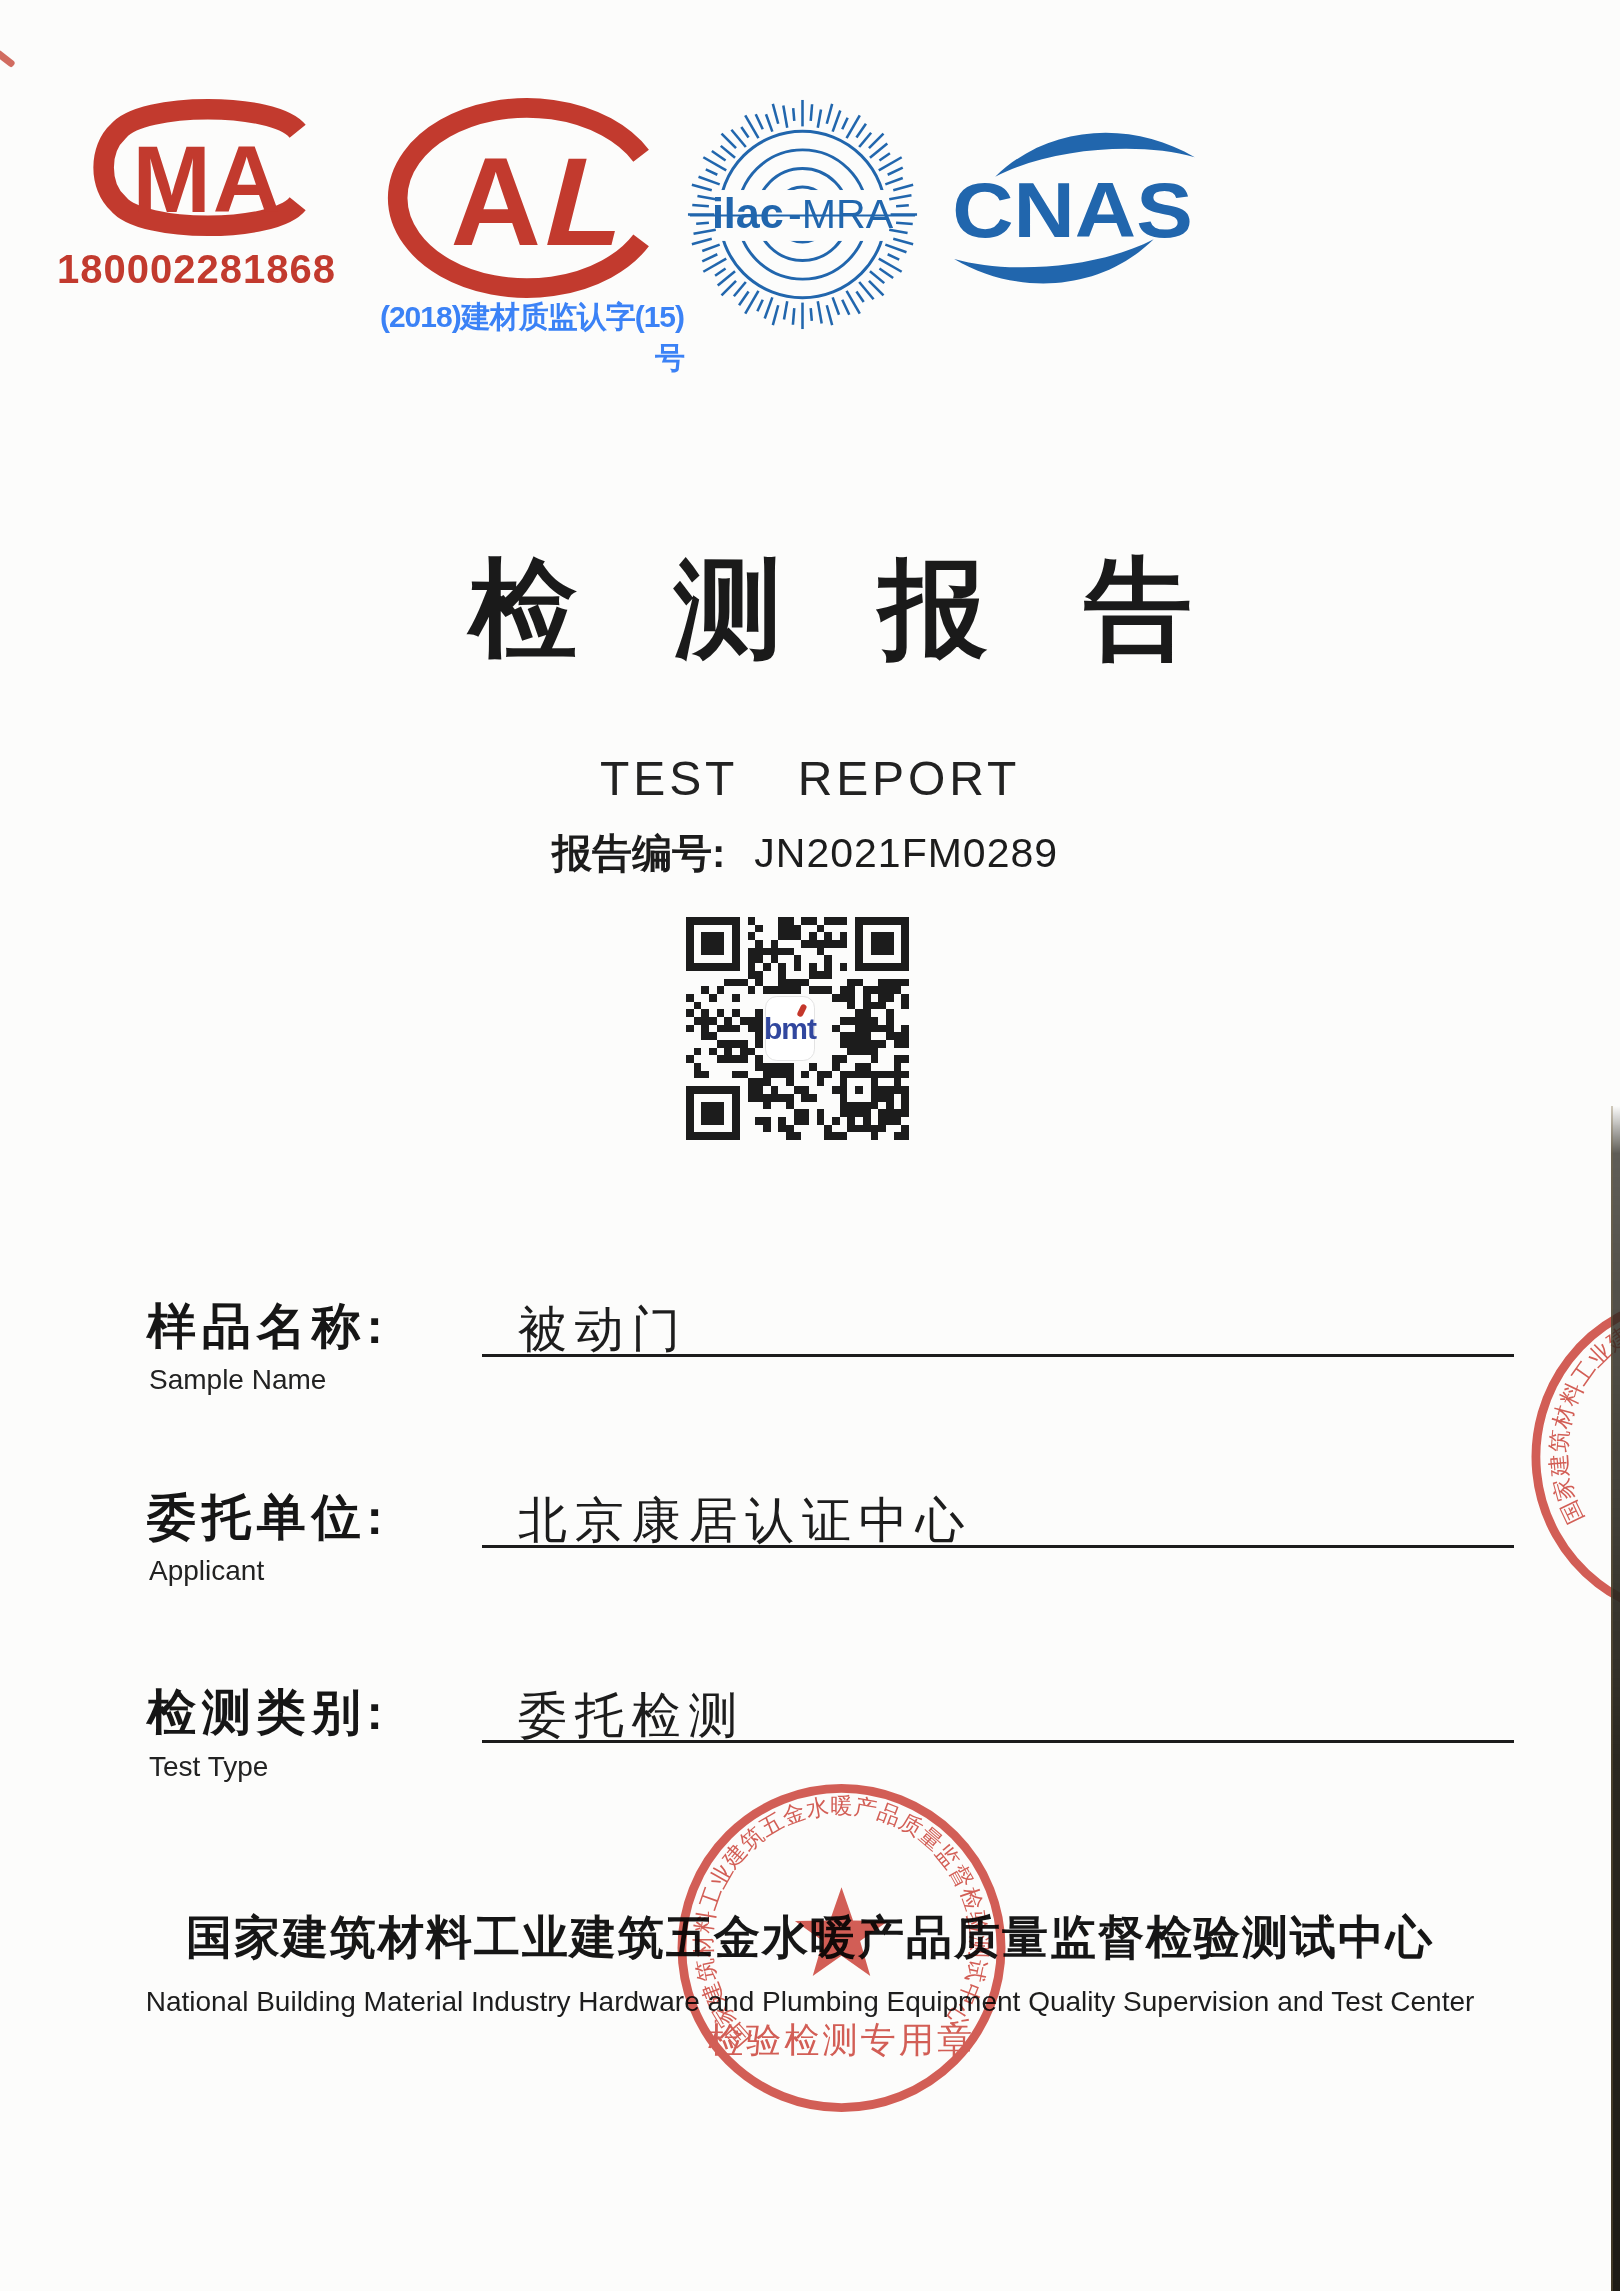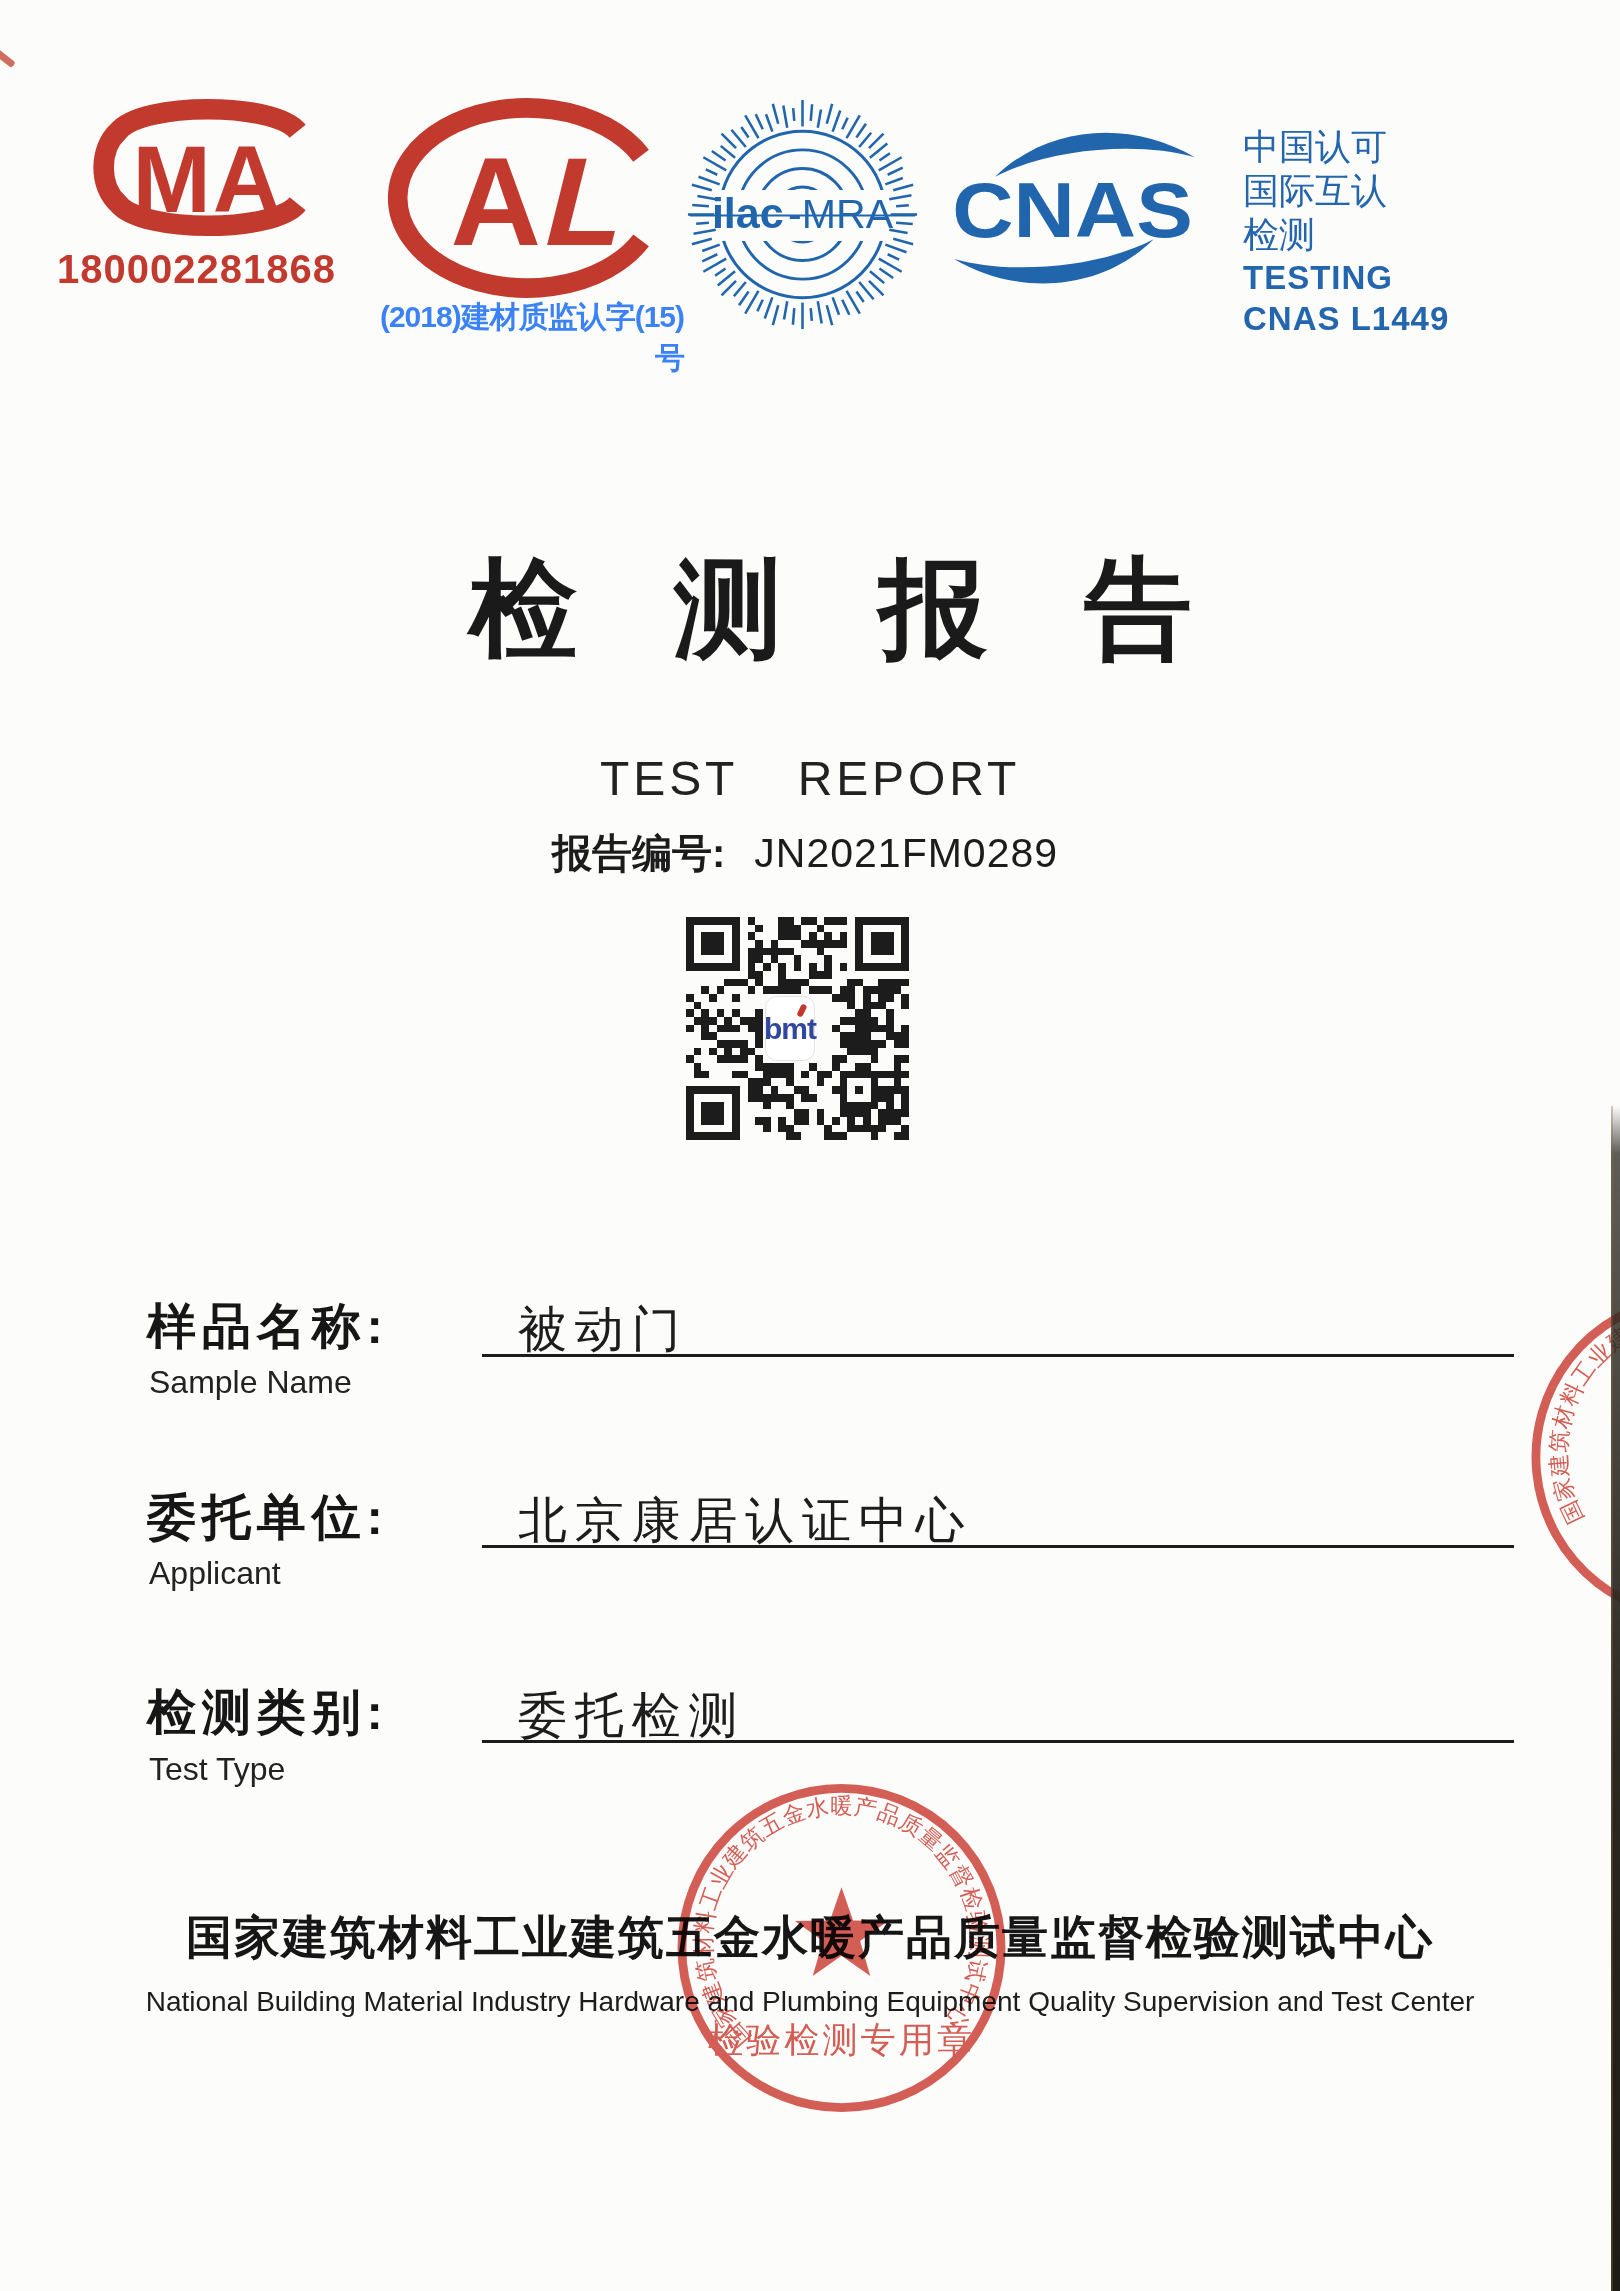--- a/index.html
+++ b/index.html
@@ -22,21 +22,21 @@
   .report-no .val{font-size:41px;color:#1c1c1c;letter-spacing:1px;}
 
   
   .qr-wrap{position:absolute;left:686px;top:917px;width:223px;height:223px;}
   .qr-logo{position:absolute;left:79px;top:79px;width:50px;height:65px;background:#fff;border:1px solid #e3e3e3;border-radius:11.8px;display:flex;align-items:center;justify-content:center;box-sizing:border-box;}
   .qr-logo .bmt{font-size:30px;font-weight:bold;color:#31479e;letter-spacing:-1px;}
   .qr-accent{position:absolute;right:8.8px;top:6.9px;width:5.9px;height:12.7px;background:#c4372b;border-radius:2.9px;transform:rotate(26deg);}
 
   
   .f-label{position:absolute;left:147px;font-size:49px;font-weight:bold;color:#161616;letter-spacing:5.9px;white-space:nowrap;}
-  .f-sub{position:absolute;left:149px;font-size:32px;color:#222;}
+  .f-sub{position:absolute;left:149px;font-size:28px;color:#222;}
   .f-value{position:absolute;left:518px;font-family:"Liberation Serif",serif;font-size:49px;color:#1d1d1d;letter-spacing:7.8px;white-space:nowrap;}
   .f-line{position:absolute;left:482px;width:1032px;height:2.9px;background:#1c1c1c;}
 
   
   .org-zh{position:absolute;left:0;top:1907px;width:1620px;text-align:center;font-size:46px;font-weight:bold;color:#161616;letter-spacing:2px;}
   .org-en{position:absolute;left:0;top:1986px;width:1620px;text-align:center;font-size:28px;color:#1d1d1d;}
 
   
   .seal{mix-blend-mode:multiply;opacity:.88;}
   .seal-bottom{position:absolute;left:665px;top:1762px;}
@@ -156,27 +156,20 @@
       <tspan font-size="42">-MRA</tspan>
     </text>
   </svg>
 
   <svg class="abs" style="left:946px;top:120px;" width="253" height="178" viewBox="0 0 258 182">
     <path d="M 50 58 C 105 4, 190 0, 254 38 C 198 22, 108 28, 50 58 Z" fill="#2166ad"></path>
     <path d="M 212 122 C 157 176, 72 180, 8 142 C 64 158, 154 152, 212 122 Z" fill="#2166ad"></path>
     <text x="6" y="120" font-size="80" font-weight="bold" fill="#2166ad" textLength="246" lengthAdjust="spacingAndGlyphs">CNAS</text>
   </svg>
 
-  <div class="accred">
-    <span class="zh">中国认可</span>
-    <span class="zh">国际互认</span>
-    <span class="zh">检测</span>
-    <span class="en">TESTING</span>
-    <span class="en">CNAS L1449</span>
-  </div>
 
   <h1 class="title-zh" style="margin:0;">检测报告</h1>
   <div class="title-en">TEST REPORT</div>
 
   <div class="report-no">
     <span class="lbl">报告编号:</span>
     <span class="val">JN2021FM0289</span>
   </div>
 
   <div class="qr-wrap">

